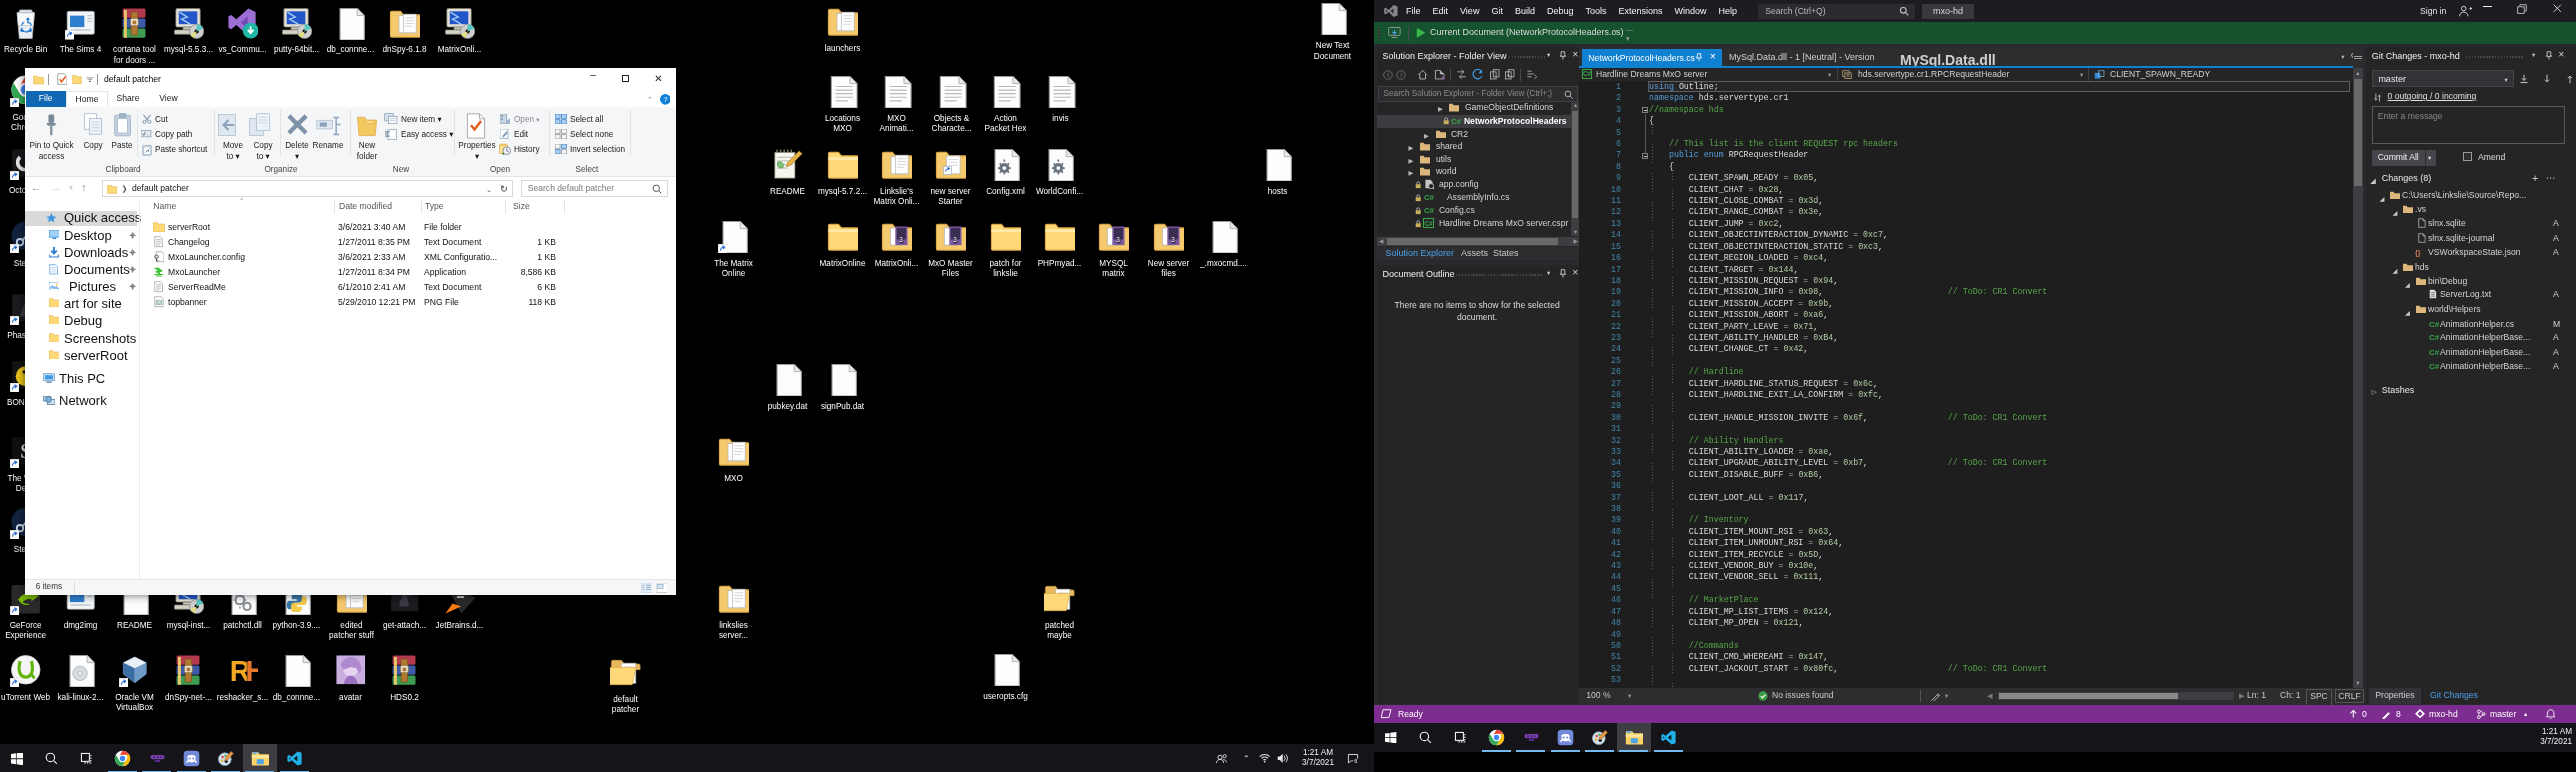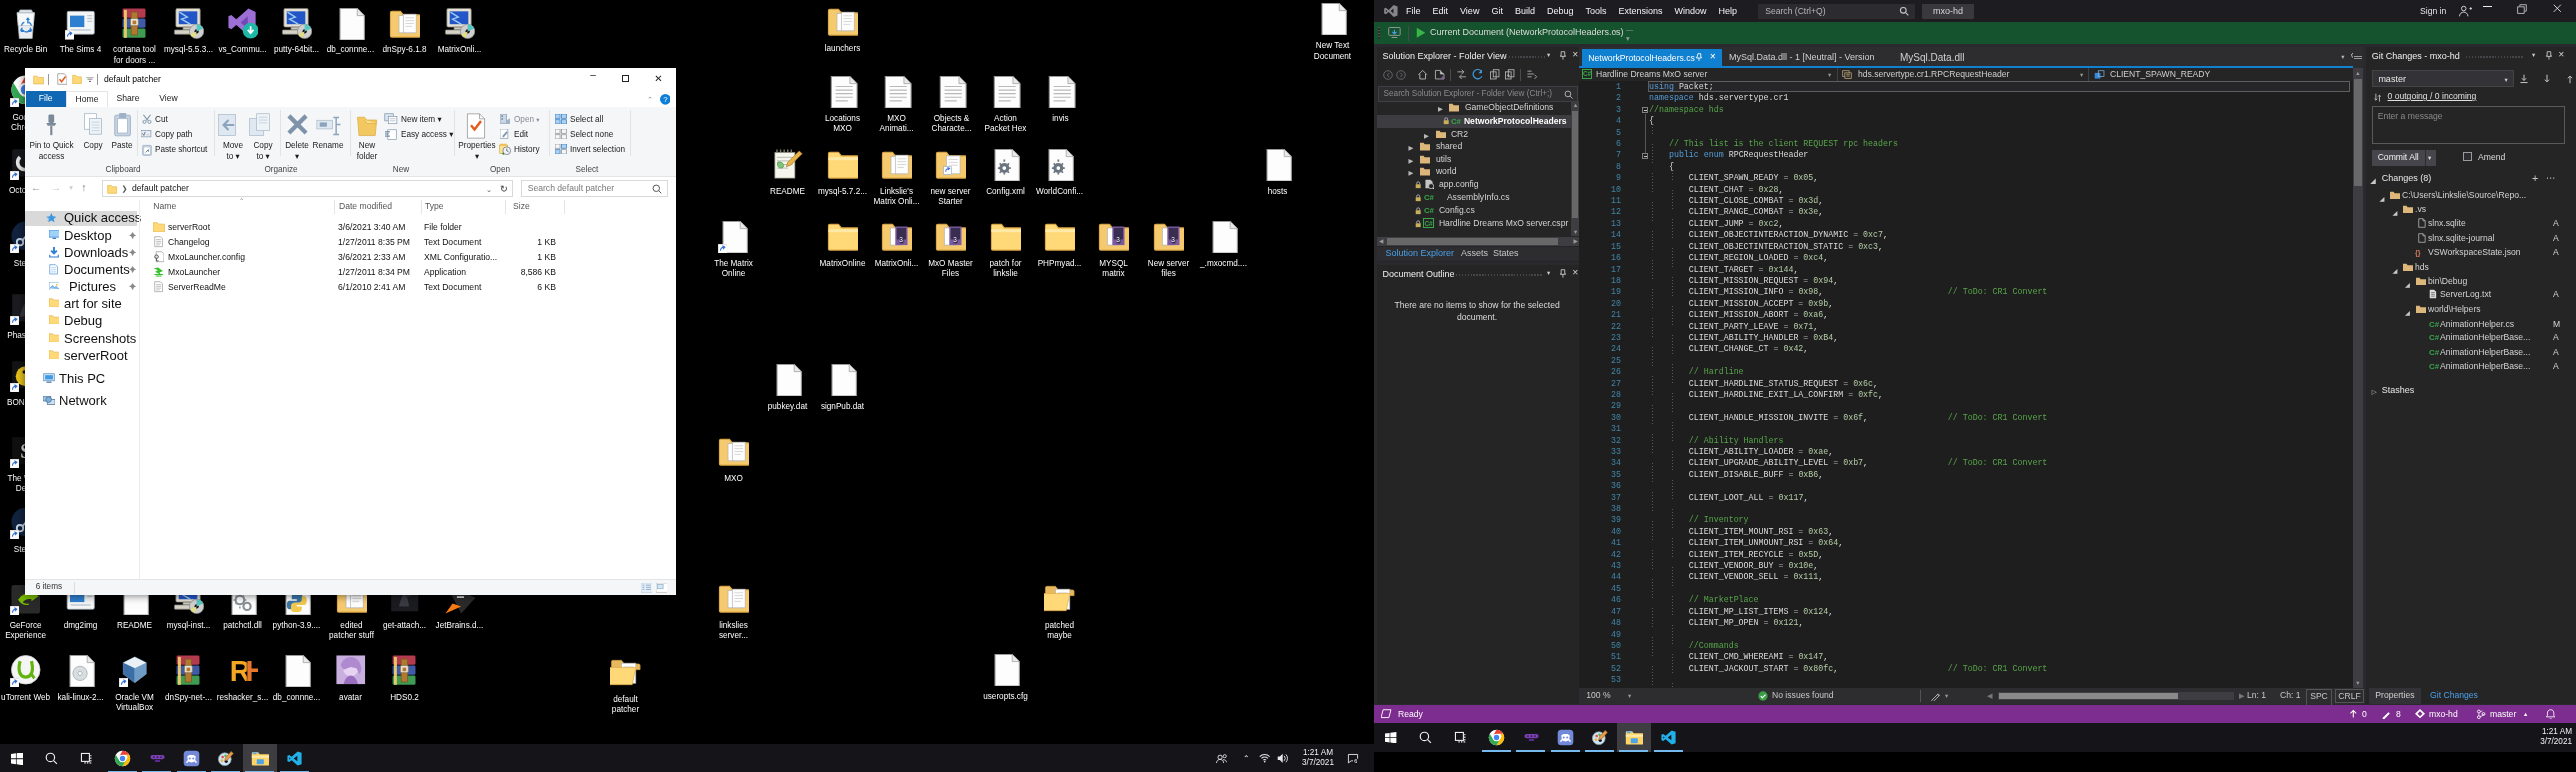--- a/index.html
+++ b/index.html
@@ -1115,20 +1115,32 @@
       <div class="fl-row" style="top:80px;">
           <svg class="abs" style="left:15px;top:1.4px" width="9.3" height="11.4" viewBox="0 0 13 16">
             <path d="M1 1h8l3 3v11H1z" fill="#fff" stroke="#999"></path>
             <path d="M3 5h7M3 7.5h7M3 10h7M3 12.5h5" stroke="#aaa"></path>
           </svg>
           <span class="abs" style="left:29px;">ServerReadMe</span>
           <span class="fl-date">6/1/2010 2:41 AM</span>
           <span class="fl-type">Text Document</span>
           <span class="fl-size">6 KB</span>
         </div>
+      <div class="fl-row" style="top:95px;">
+          <svg class="abs" style="left:15px;top:1.4px" width="10" height="11.4" viewBox="0 0 14 16">
+            <path d="M1 1h9l3 3v11H1z" fill="#fff" stroke="#999"></path>
+            <rect x="3" y="6" width="8" height="6" fill="#d8e6f2" stroke="#8aa"></rect>
+            <circle cx="5" cy="8" r="0.8" fill="#e6b800"></circle>
+            <path d="M3 11l3-2 2 1.5 3-2.5" stroke="#7a9" fill="none"></path>
+          </svg>
+          <span class="abs" style="left:29px;">topbanner</span>
+          <span class="fl-date">5/29/2010 12:21 PM</span>
+          <span class="fl-type">PNG File</span>
+          <span class="fl-size">118 KB</span>
+        </div>
     </div>
 
     <div class="statusbar">
       <span class="abs" style="left:10.7px;top:2.1px;">6 items</span>
       <span class="abs" style="left:49px;top:2.1px;width:0.7px;height:11.4px;background:#ddd;"></span>
       <svg class="abs" style="right:23.6px;top:2.9px" width="11.4" height="9.3" viewBox="0 0 16 13">
           <rect x="0" y="0" width="16" height="13" fill="#e8f1fa" stroke="#b5cde4"></rect>
           <path d="M2 3h3M2 6h3M2 9h3M7 3h7M7 6h7M7 9h7" stroke="#6b93b8"></path>
         </svg>
       <svg class="abs" style="right:8.6px;top:2.9px" width="11.4" height="9.3" viewBox="0 0 16 13">
@@ -1382,21 +1394,21 @@
 
       <div class="abs" style="left:0;top:0;right:0;height:19.3px;background:#2d2d30;">
         <div class="abs" style="left:2.9px;top:2.1px;width:140px;height:17px;background:#1080d0;color:#fff;">
           <span class="abs" style="left:6.4px;top:3.6px;font-size:8.6px;">NetworkProtocolHeaders.cs</span>
           <svg class="abs" style="right:18.6px;top:4.3px" width="7.9" height="8.6" viewBox="0 0 11 12">
               <path d="M4 1h4v5h1v1H2v-1h1zM5.5 7v4" stroke="#fff" stroke-width="1.2" fill="none"></path>
             </svg>
           <span class="abs" style="right:5.7px;top:2.9px;font-size:7.9px;">✕</span>
         </div>
         <span class="abs" style="left:150px;top:5px;color:#d0d0d0;font-size:9px;">MySql.Data.dll - 1 [Neutral] - Version</span>
-        <span class="abs" style="left:321px;top:5px;color:#d0d0d0;font-size:10px;">MySql.Data.dll</span>
+        <span class="abs" style="left:321px;top:5px;color:#d0d0d0;font-size:14px;font-weight:bold;">MySql.Data.dll</span>
         <span class="abs" style="right:18.6px;top:5.7px;color:#b8b8b8;font-size:6.4px;">▾</span>
         <span class="abs" style="right:5.7px;top:4.3px;color:#b8b8b8;font-size:7.9px;">⚙</span>
       </div>
       <div class="abs" style="left:0;top:19.3px;right:0;height:1.4px;background:#1080d0;"></div>
 
       <div class="abs" style="left:0;top:21px;right:10px;height:13.6px;background:#252526;border-bottom:0.7px solid #1a1a1a;">
         <span class="abs" style="left:2.9px;top:1.4px;width:10px;height:9.3px;border:0.7px solid #37a749;color:#37a749;font-size:6.4px;text-align:center;line-height:8.6px;font-weight:bold;">C#</span>
         <span class="abs" style="left:17px;top:1.4px;color:#d0d0d0;font-size:8.6px;">Hardline Dreams MxO server</span>
         <span class="abs" style="left:249px;top:2.9px;color:#999;font-size:6.4px;">▾</span>
         <div class="vline" style="left:258px;top:0;height:13.6px;background:#3f3f46;"></div>
@@ -1474,21 +1486,21 @@
         <div class="abs" style="left:69px;top:0;right:2.9px;height:11.4px;border:0.7px solid #5e5e5e;background:#262629;"></div>
 <div class="abs" style="left:63px;top:26px;width:6.4px;height:6.4px;border:0.7px solid #808080;background:#1e1e1e;">
             <div class="abs" style="left:0.7px;top:2.1px;width:3.6px;height:0.7px;background:#c8c8c8;"></div>
           </div>
 <div class="abs" style="left:63px;top:72px;width:6.4px;height:6.4px;border:0.7px solid #808080;background:#1e1e1e;">
             <div class="abs" style="left:0.7px;top:2.1px;width:3.6px;height:0.7px;background:#c8c8c8;"></div>
           </div>
 <div class="abs" style="left:66px;top:33px;width:0.7px;height:39px;background:#585858;"></div>
 <div class="abs" style="left:73px;top:46px;width:0.7px;bottom:1.4px;background:repeating-linear-gradient(#585858 0 0.7px,transparent 0.7px 2.9px);"></div>
 <div class="abs" style="left:93px;top:92px;width:0.7px;height:515px;background:repeating-linear-gradient(#585858 0 0.7px,transparent 0.7px 2.9px);"></div>
-<div class="code abs" style="left:70px;top:0;color:#dcdcdc;"><span class="k">using</span><span class="w"> Packet;</span>
+<div class="code abs" style="left:70px;top:0;color:#dcdcdc;"><span class="k">using</span><span class="w"> Outline;</span>
 <span class="k">namespace</span><span class="w"> hds.servertype.cr1</span>
 <span class="c">//namespace hds</span>
 <span class="w">{</span>
 
 <span class="c">    // This list is the client REQUEST rpc headers</span>
     <span class="k">public</span> <span class="k">enum</span> <span class="w">RPCRequestHeader</span>
 <span class="w">    {</span>
 <span class="w">        CLIENT_SPAWN_READY</span><span class="p"> = </span><span class="n">0x05</span><span class="w">,</span>
 <span class="w">        CLIENT_CHAT</span><span class="p"> = </span><span class="n">0x28</span><span class="w">,</span>
 <span class="w">        CLIENT_CLOSE_COMBAT</span><span class="p"> = </span><span class="n">0x3d</span><span class="w">,</span>

